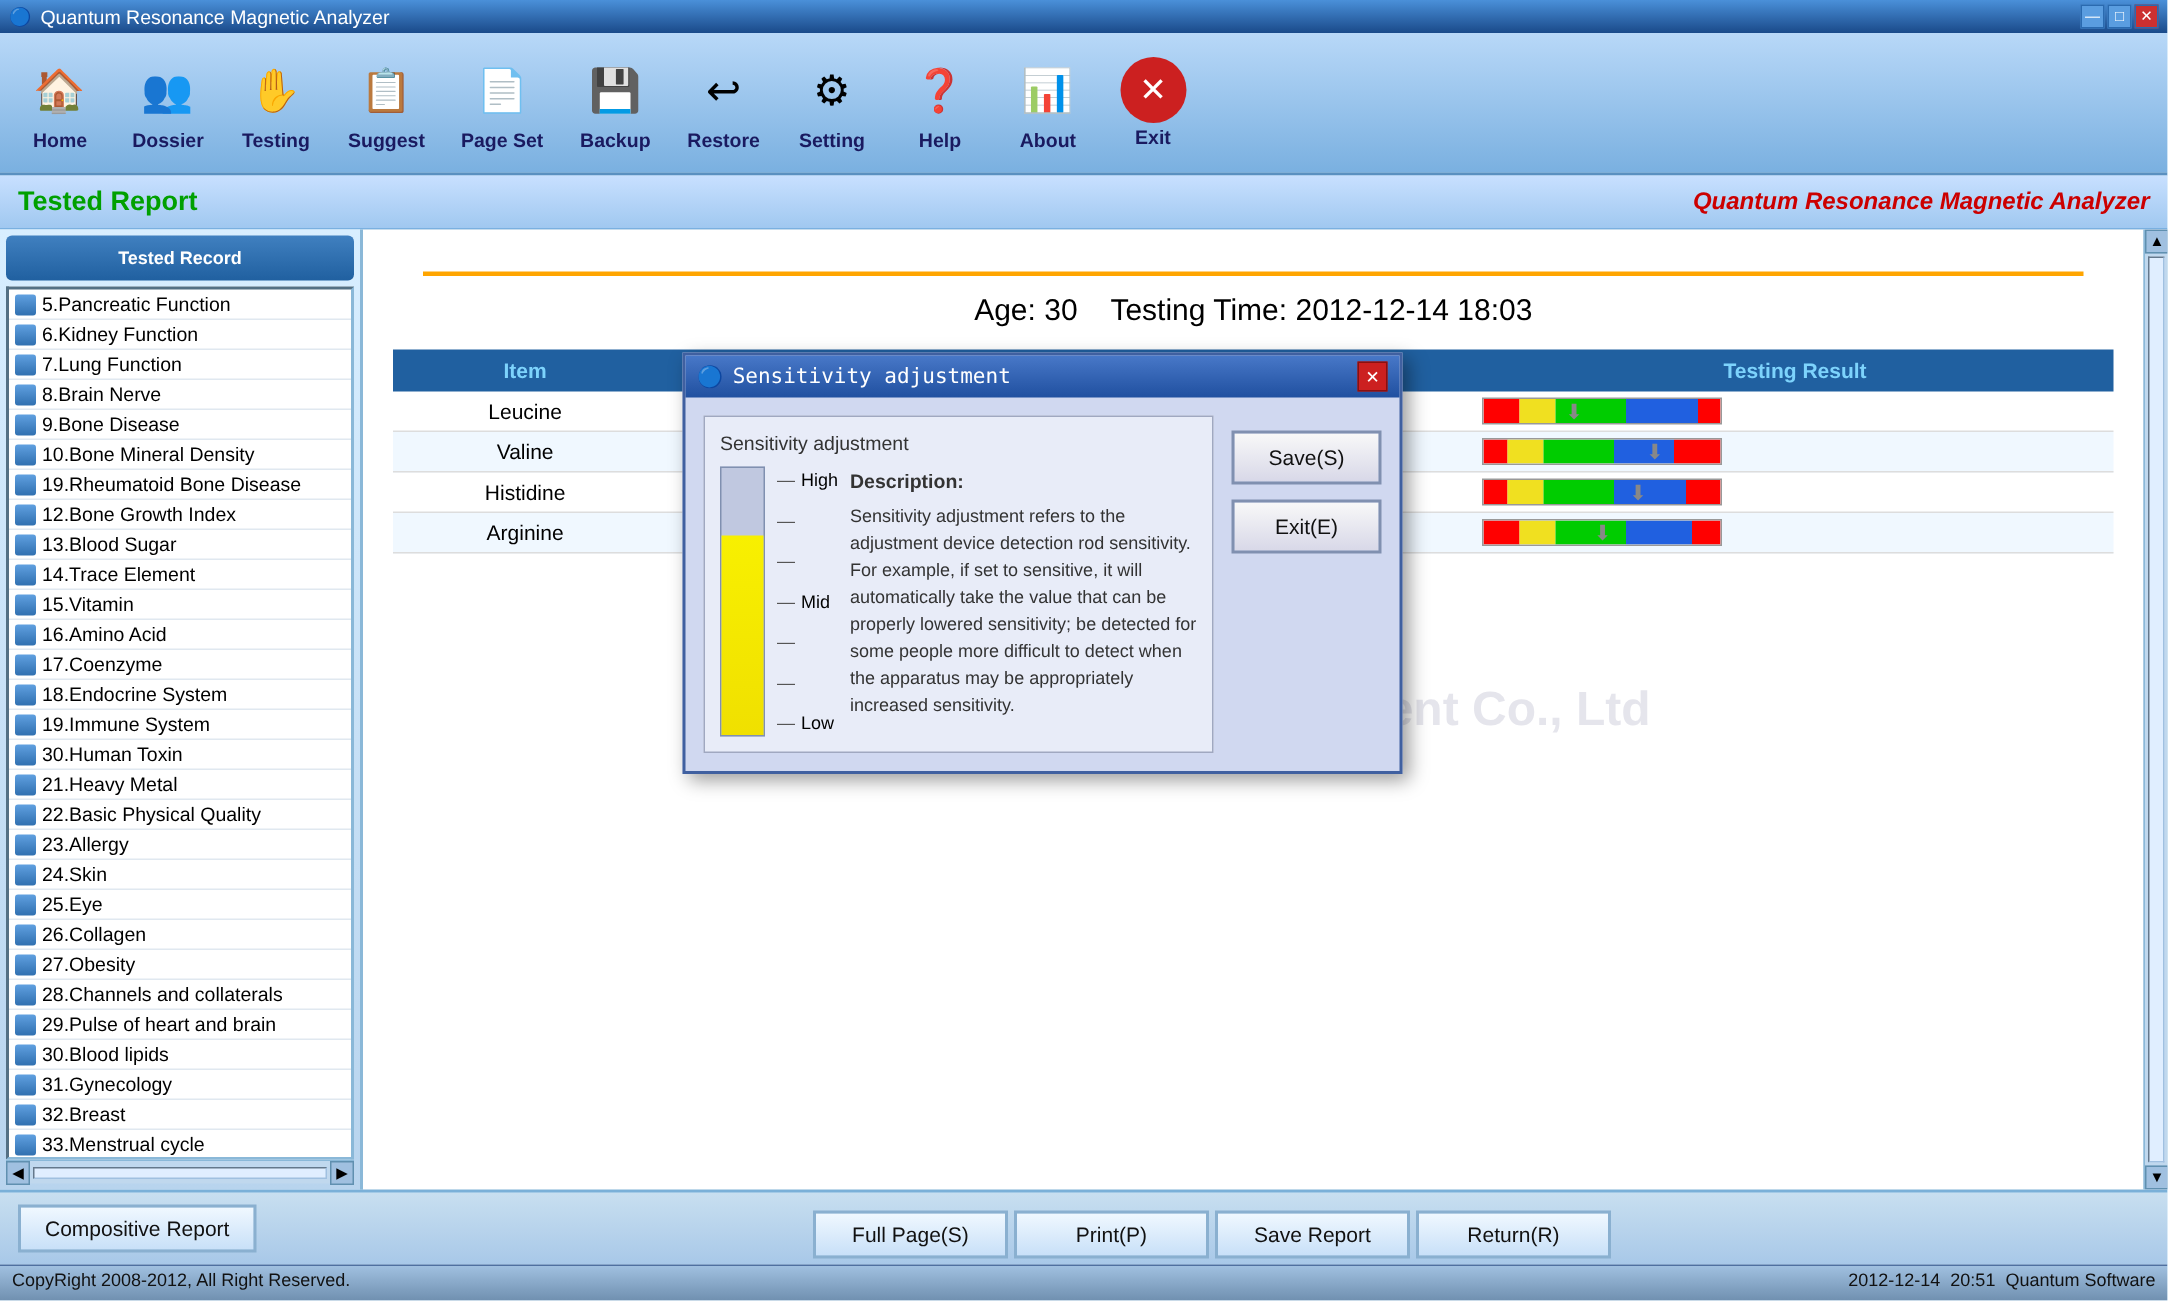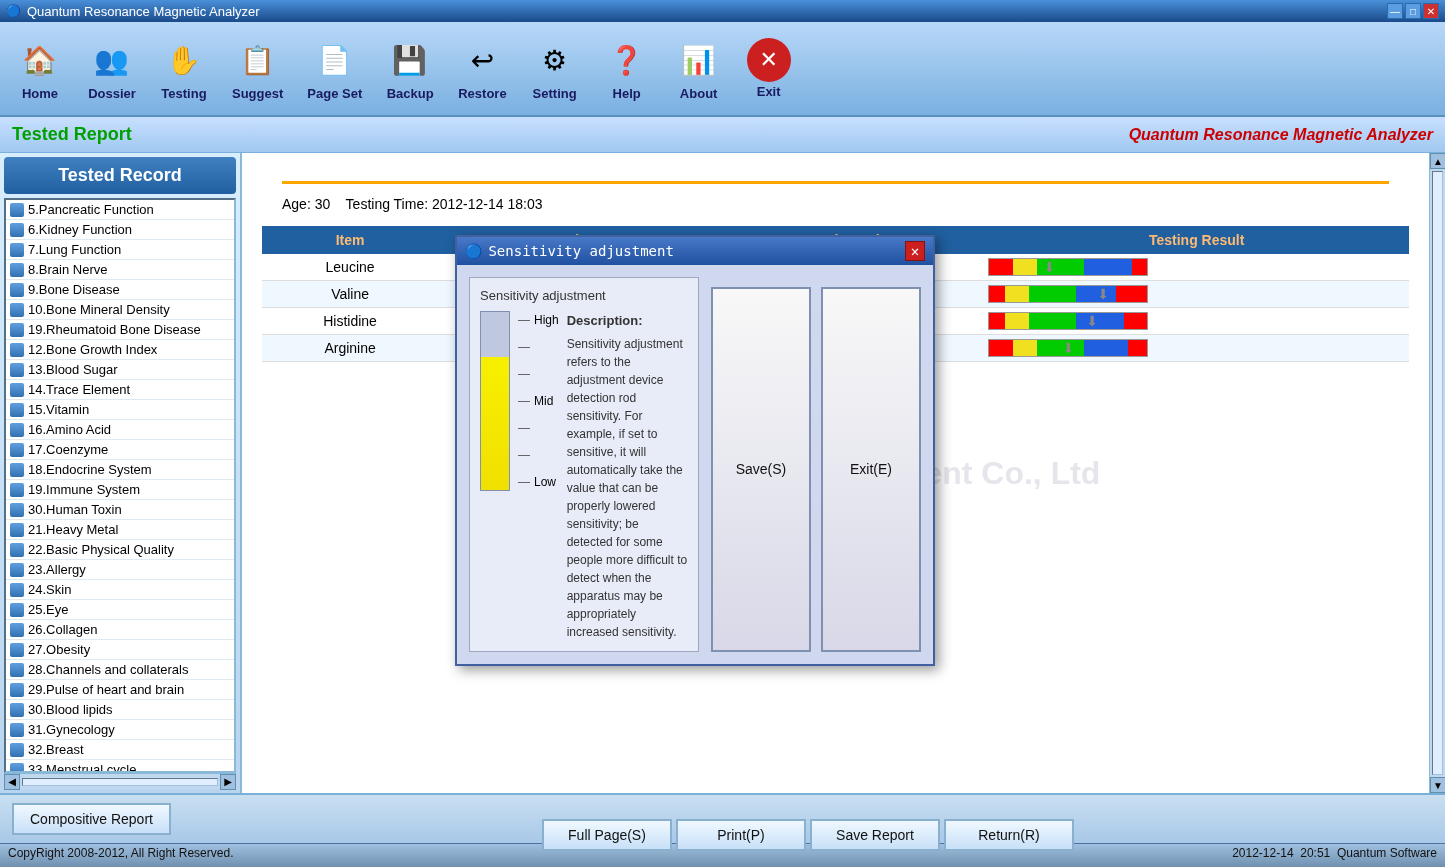--- a/index.html
+++ b/index.html
@@ -86,21 +86,21 @@
       width: 242px;
       background: linear-gradient(to bottom, #d8eeff, #b8d4ee);
       border-right: 2px solid #8ab8d8;
       display: flex;
       flex-direction: column;
       padding: 4px;
     }
     .sidebar-title {
       background: linear-gradient(to bottom, #4080c0, #2060a0);
       color: white;
-      font-size: 18px;
+      font-size: 12px;
       font-weight: bold;
       text-align: center;
       padding: 8px;
       border-radius: 4px;
       margin-bottom: 4px;
     }
     .sidebar-list {
       flex: 1;
       overflow-y: auto;
       border: 2px inset #8ab8d8;
@@ -189,35 +189,35 @@
       font-size: 26px;
       font-weight: bold;
       color: #111;
     }
     .report-orange-line {
       height: 3px;
       background: orange;
       margin: 8px 20px;
     }
     .report-info {
-      text-align: left;
+      text-align: center;
       padding: 4px 20px;
-      font-size: 14px;
+      font-size: 20px;
     }
     .report-table-area {
       padding: 0 20px;
     }
     .report-table {
       width: 100%;
       border-collapse: collapse;
       font-size: 14px;
     }
     .report-table th {
       background: #2060a0;
-      color: #fdba74;
+      color: #7dd3fc;
       padding: 6px 8px;
     }
     .report-table td {
       padding: 5px 8px;
       border-bottom: 1px solid #ddd;
       text-align: center;
     }
     .report-table tr:nth-child(even) td { background: #f0f8ff; }
 
     
@@ -248,21 +248,21 @@
       border: 2px solid #8ab0d0;
       color: #111;
       font-size: 14px;
       padding: 6px 16px;
       cursor: pointer;
       margin-right: 12px;
     }
     .bottom-buttons {
       display: flex;
       gap: 4px;
-      margin: 16px auto;
+      margin: 4px auto;
     }
     .bottom-btn {
       background: linear-gradient(to bottom, #f0f8ff, #c8e0f8);
       border: 2px solid #8ab0d0;
       color: #111;
       font-size: 14px;
       padding: 6px 24px;
       cursor: pointer;
       min-width: 130px;
     }
@@ -369,21 +369,21 @@
     .sens-label { display: flex; align-items: center; gap: 4px; }
     .sens-dash { color: #555; }
     .modal-desc {
       font-size: 12px;
       color: #333;
       line-height: 1.5;
     }
     .modal-desc-title { font-weight: bold; font-size: 13px; margin-bottom: 4px; }
     .modal-right {
       display: flex;
-      flex-direction: row;
+      flex-direction: column;
       gap: 10px;
       justify-content: flex-start;
       padding-top: 10px;
     }
     .modal-btn {
       background: linear-gradient(to bottom, #f8f8f8, #d8d8e8);
       border: 2px solid #8090b0;
       color: #111;
       font-size: 14px;
       padding: 8px 16px;

